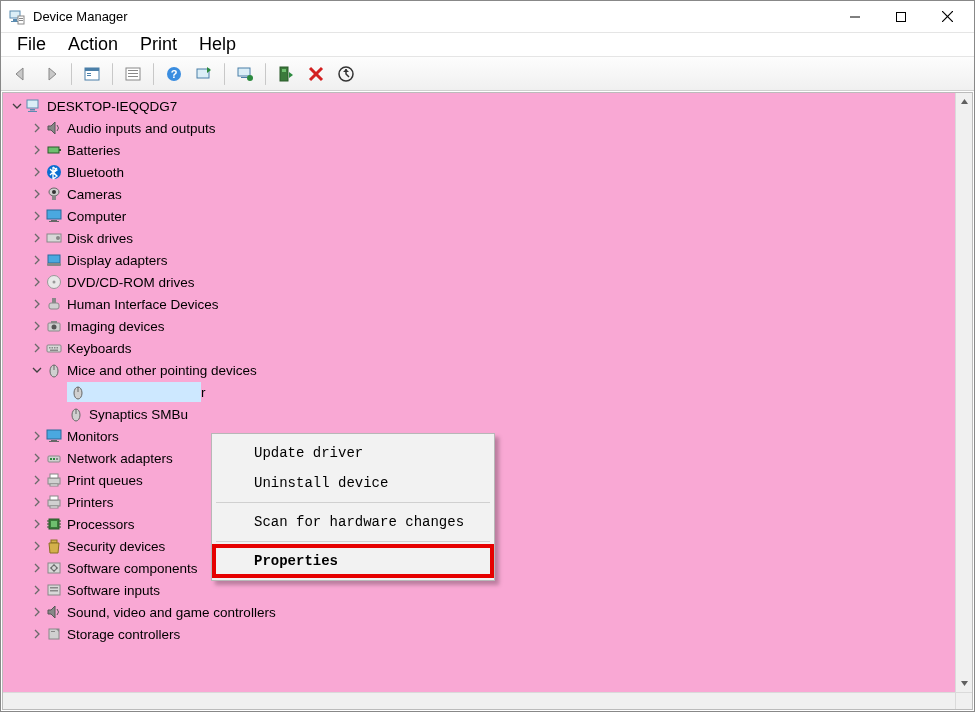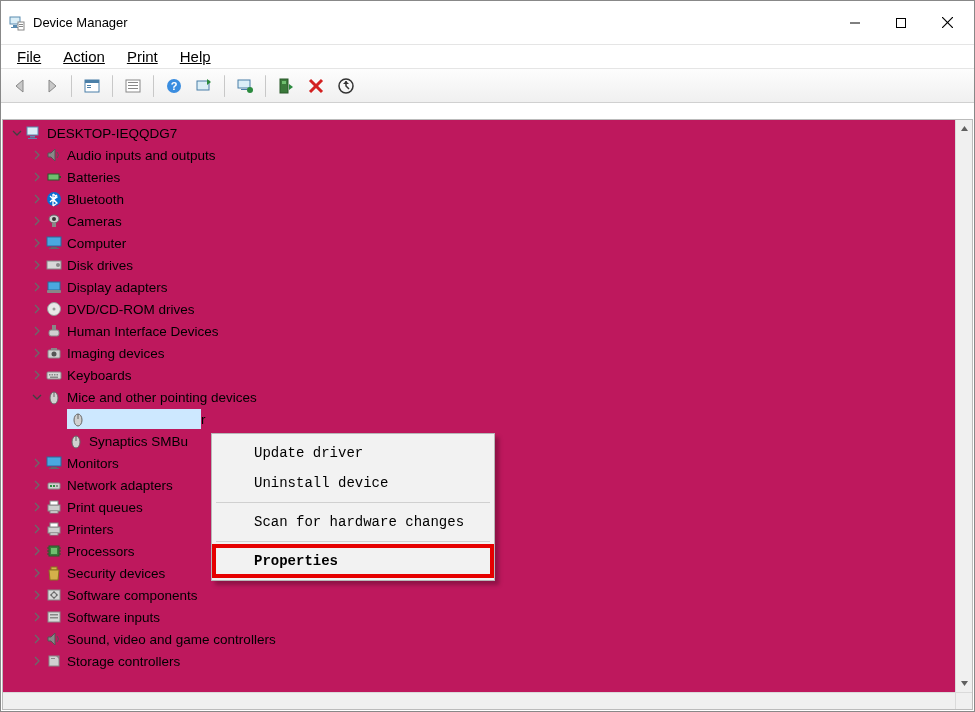--- a/index.html
+++ b/index.html
@@ -9,21 +9,21 @@
     font-size: 13px;
     background: #fff;
     width: 975px;
     height: 712px;
     overflow: hidden;
     position: relative;
     border: 1px solid #888;
   }
   
   .titlebar {
-    height: 44px;
+    height: 32px;
     display: flex;
     align-items: center;
     padding: 0 4px 0 8px;
     border-bottom: 1px solid #e5e5e5;
   }
   .titlebar .title-icon {
     width: 16px; height: 16px; margin-right: 8px;
     display: inline-flex; align-items:center; justify-content:center;
   }
   .titlebar .title-text { font-size: 13px; }
@@ -33,44 +33,43 @@
     cursor: default;
   }
   .winbtn svg { pointer-events: none; }
 
   
   .menubar {
     height: 24px; display:flex; align-items:center; padding: 0 6px;
     border-bottom: 1px solid #e5e5e5;
     gap: 2px;
   }
-  .menubar .menu-item { padding: 2px 10px; font-size: 15px; text-decoration: underline; }
+  .menubar .menu-item { padding: 2px 10px; font-size: 18px; }
 
   
   .toolbar {
     height: 34px; display:flex; align-items:center; padding: 0 6px;
     border-bottom: 1px solid #d0d0d0;
     gap: 2px;
     background: linear-gradient(#fdfdfd,#f0f0f0);
   }
   .tbtn {
     width: 28px; height: 26px;
     display:flex; align-items:center; justify-content:center;
     border: 1px solid transparent;
     border-radius: 2px;
   }
   .tbtn.sep { width:0; border:none; border-left:1px solid #c8c8c8; height:22px; margin:0 4px; }
 
   
   .content {
     position: absolute; left:1px; right:1px; bottom:1px; top:91px;
     border: 1px solid #bbb;
-    background:#be185d;
+    background:#f9a8d4;
     display:flex;
-    margin-top:27px;
   }
   .tree {
     flex:1;
     overflow:hidden;
     position:relative;
   }
   .scroll-v {
     position:absolute; top:0; right:0; bottom:17px; width:17px;
     background:#f0f0f0; border-left:1px solid #dadada;
     display:flex; flex-direction:column; align-items:center;

